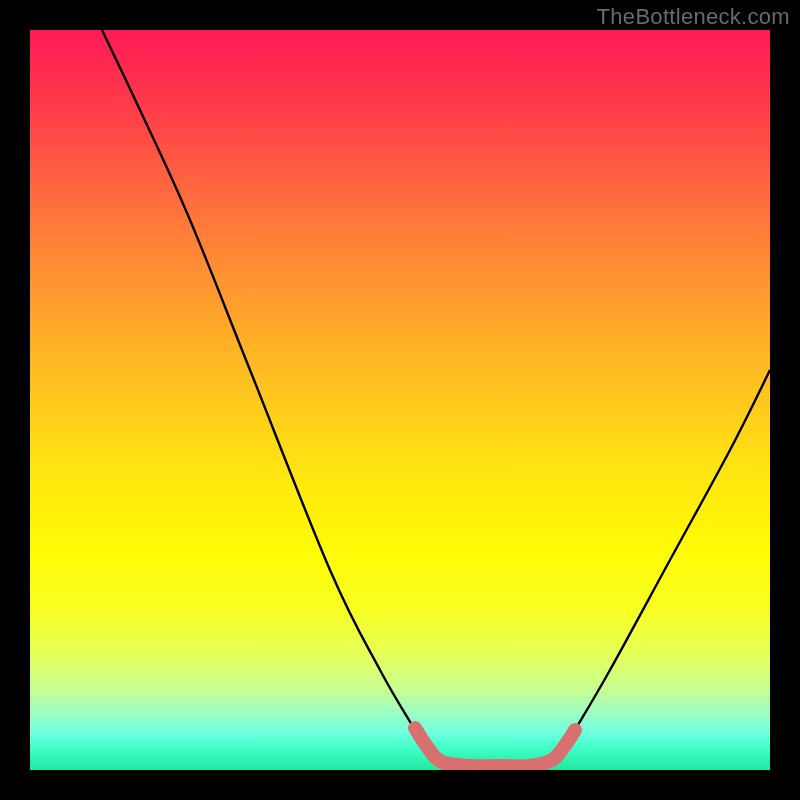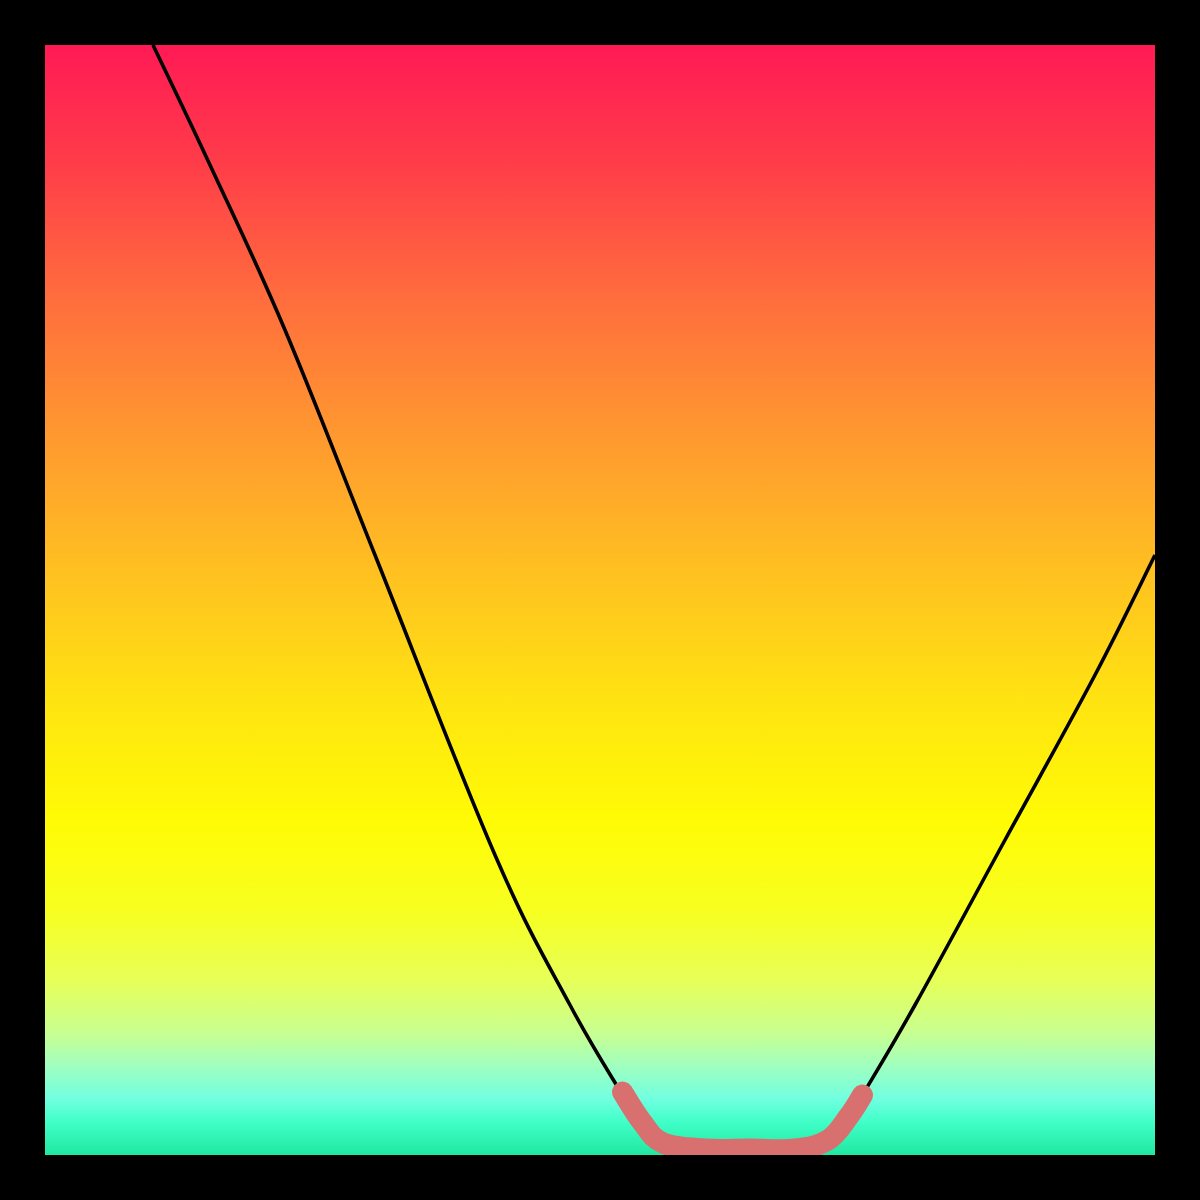--- a/index.html
+++ b/index.html
@@ -60,20 +60,21 @@
   svg.curves {
     position: absolute;
     inset: 0;
   }
 </style>
 </head>
 <body>
 
 <div class="frame">
 
+  <div class="watermark">TheBottleneck.com</div>
 
   <div class="plot">
     <div class="gradient"></div>
 
     <svg class="curves" viewBox="0 0 740 740" preserveAspectRatio="none">
       <path id="curve-left" fill="none" d="M 72 0 C 78.84 14.399999999999999, 94.16 45.800000000000004, 110 80 C 125.84 114.19999999999999, 140.2 143.2, 160 190 C 179.8 236.8, 194.8 277, 220 340 C 245.2 403, 276.6 486, 300 540 C 323.4 594, 334.7 611.2, 350 640 C 365.3 668.8, 378.7 689.2, 385 700" stroke="#000000" stroke-width="2.4"></path>
       <path id="curve-right" fill="none" d="M 545 700 C 551.3 689.2, 562.9 670.6, 580 640 C 597.1 609.4, 618.4 569.6, 640 530 C 661.6 490.4, 682 454.2, 700 420 C 718 385.8, 732.8 354.4, 740 340" stroke="#000000" stroke-width="2.4"></path>
       <path id="valley-marker" fill="none" d="M 385 698 C 387.34 701.6, 393.14 711.88, 398 718 C 402.86 724.12, 404.44 728.76, 412 732 C 419.56 735.24, 429.56 735.28, 440 736 C 450.44 736.72, 459.2 736, 470 736 C 480.8 736, 490.64 737.08, 500 736 C 509.36 734.92, 515.52 733.96, 522 730 C 528.48 726.04, 531.86 719.4, 536 714 C 540.14 708.6, 543.38 702.52, 545 700" stroke="#d97070" stroke-width="14" stroke-linecap="round" stroke-linejoin="round"></path>
     </svg>
   </div>

